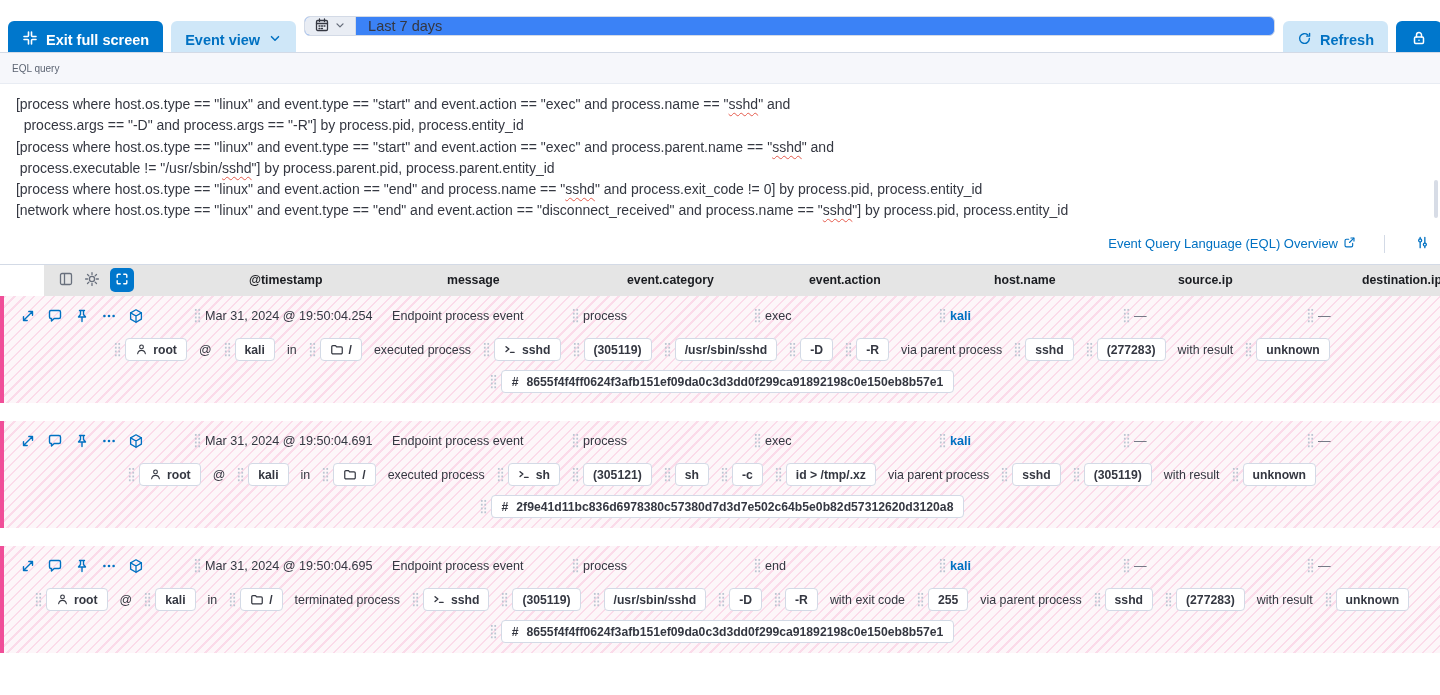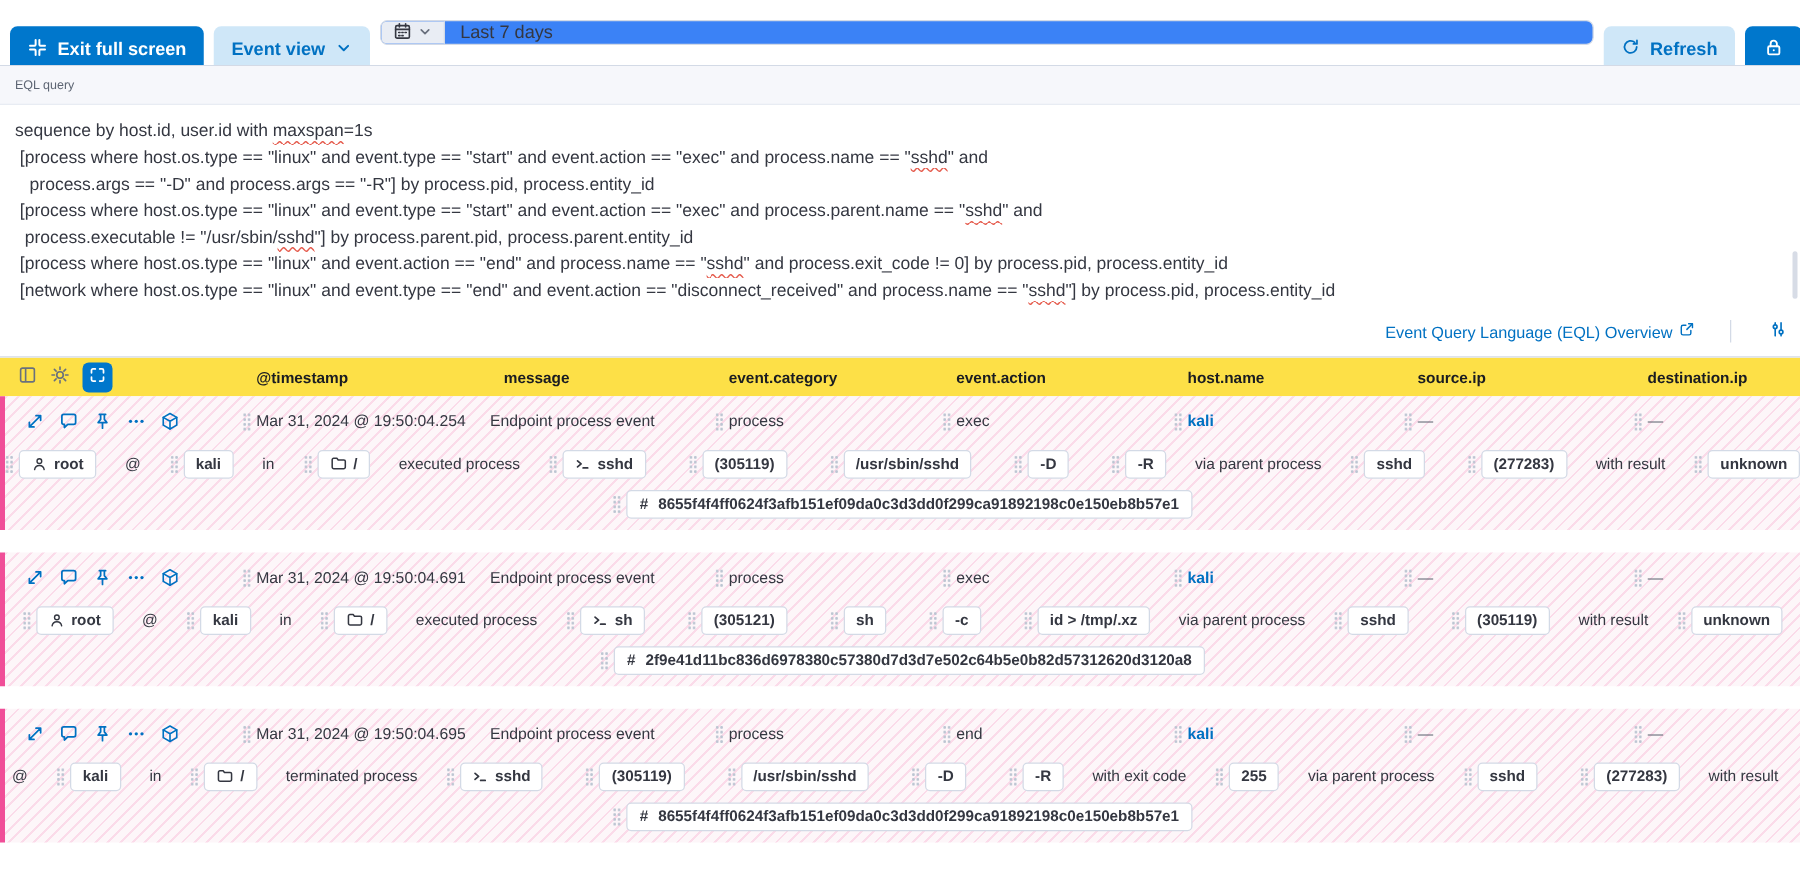--- a/index.html
+++ b/index.html
@@ -30,21 +30,21 @@
   .sq { text-decoration:underline; text-decoration-style:wavy; text-decoration-color:#e55b4d;
         text-decoration-thickness:1px; text-underline-offset:3px; }
   .eql-footer { height:36px; display:flex; align-items:center; justify-content:flex-end; padding:0 8px 4px 0;gap:18px; }
   .eql-link { display:inline-flex; align-items:center; gap:5px; color:#0071c2; font-size:13px; text-decoration:none; cursor:pointer; }
   .vdiv { width:1px; height:18px; background:#d3dae6; margin:0 10px; }
   .icon-btn { background:none; border:none; cursor:pointer; color:#0071c2; display:inline-flex; align-items:center; padding:2px; }
   .eql-scrollbar { position:absolute; right:2px; bottom:46px; width:4px; height:38px; background:#d7dce6; border-radius:2px; }
 
   
   .grid-cols { display:grid; grid-template-columns:190px 198px 180px 182px 185px 184px 184px 1fr; align-items:center; }
-  .tbl-header { height:31px; background:#fde047; }
+  .tbl-header { height:31px; background:#e5e5e5;margin-left:44px; }
   .hcell { font-size:12.3px; font-weight:700; color:#1a1c21; padding-left:15px; cursor:pointer; }
   .hdr-actions { display:flex; align-items:center; gap:10px; padding-left:14px; }
   .hdr-icon { background:none; border:none; cursor:pointer; color:#69707d; display:inline-flex; padding:0; }
   .hdr-icon.fs-active { width:24px; height:24px; background:#0077cc; color:#fff; border-radius:5px; align-items:center; justify-content:center; }
 
   
   .event-group { border-left:4px solid #f04e98; padding:4px 0 8px 0; margin-bottom:18px;
     background:
       repeating-linear-gradient(135deg, rgba(240,78,152,0.16) 0px, rgba(240,78,152,0.16) 1.6px, rgba(0,0,0,0) 1.6px, rgba(0,0,0,0) 7px),
       #fdf6f9; }
@@ -53,21 +53,21 @@
   .act { background:none; border:none; cursor:pointer; color:#0071c2; display:inline-flex; align-items:center; padding:2px; }
   .cell { display:flex; align-items:center; font-size:12.6px; color:#343741; overflow:hidden; white-space:nowrap; }
   .cell .val { overflow:hidden; text-overflow:ellipsis; }
   .cell .val.link { color:#0071c2; font-weight:600; cursor:pointer; }
   .cell .val.empty { color:#646a77; }
   .handle { display:inline-block; flex:none; width:7px; height:15px; margin-right:4px; cursor:grab;
     background-image:radial-gradient(circle, #bcc5d2 1px, rgba(0,0,0,0) 1.1px);
     background-size:3.5px 3.8px; }
   .badges-line { display:flex; align-items:center; justify-content:center; margin-top:4px; min-height:28px; white-space:nowrap; }
   .conn { font-size:12.4px; color:#343741; margin:0 6px; }
-  .badge-wrap { display:inline-flex; align-items:center; margin:0 17px; }
+  .badge-wrap { display:inline-flex; align-items:center; margin:0 6px; }
   .badge { display:inline-flex; align-items:center; gap:5px; background:#fff; border:1px solid #d3dae6;
     border-radius:4px; padding:2px 9px; font-size:12.2px; font-weight:700; color:#343741; cursor:pointer; height:23px; }
   .badge .bicon { display:inline-flex; color:#343741; }
   .hash-line { display:flex; align-items:center; justify-content:center; margin-top:5px; min-height:26px; }
   .hash-badge { display:inline-flex; align-items:center; gap:8px; background:#fff; border:1px solid #d3dae6;
     border-radius:4px; padding:2px 10px; font-size:12.2px; font-weight:700; color:#343741; height:23px; cursor:pointer; }
 </style>
 </head>
 <body>
 
@@ -128,21 +128,20 @@
           </svg>
       </span>
     </button>
   </div>
 
   <div class="eql-panel">
     <div class="eql-header">
       <span class="eql-label">EQL query</span>
     </div>
     <div class="eql-body" id="eqlBody">
-        <div class="eql-line">sequence by host.id, user.id with <span class="sq">maxspan</span>=1s</div>
         <div class="eql-line"> [process where host.os.type == "linux" and event.type == "start" and event.action == "exec" and process.name == "<span class="sq">sshd</span>" and</div>
         <div class="eql-line">   process.args == "-D" and process.args == "-R"] by process.pid, process.entity_id</div>
         <div class="eql-line"> [process where host.os.type == "linux" and event.type == "start" and event.action == "exec" and process.parent.name == "<span class="sq">sshd</span>" and</div>
         <div class="eql-line">  process.executable != "/usr/sbin/<span class="sq">sshd</span>"] by process.parent.pid, process.parent.entity_id</div>
         <div class="eql-line"> [process where host.os.type == "linux" and event.action == "end" and process.name == "<span class="sq">sshd</span>" and process.exit_code != 0] by process.pid, process.entity_id</div>
         <div class="eql-line"> [network where host.os.type == "linux" and event.type == "end" and event.action == "disconnect_received" and process.name == "<span class="sq">sshd</span>"] by process.pid, process.entity_id</div>
       </div>
     <div class="eql-footer">
       <a class="eql-link">
         <span>Event Query Language (EQL) Overview</span>

